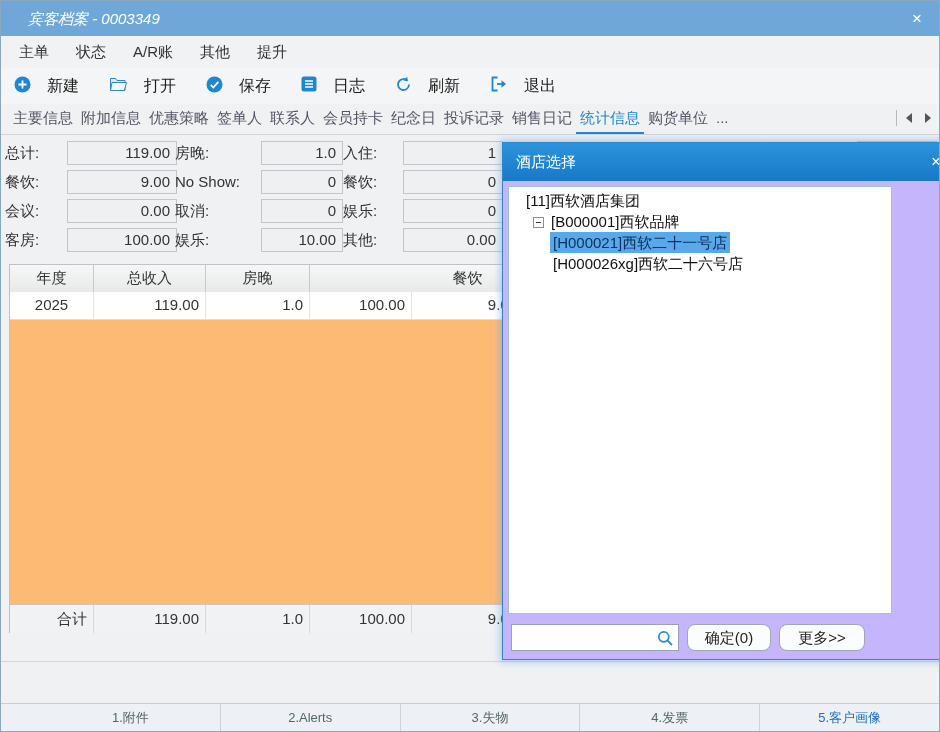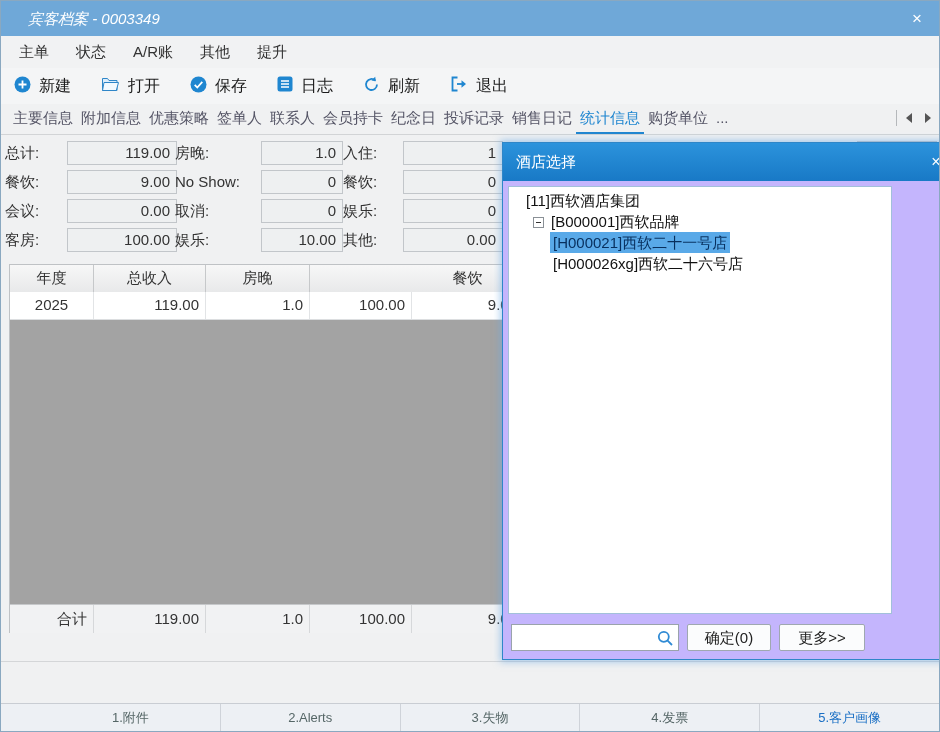--- a/index.html
+++ b/index.html
@@ -11,21 +11,21 @@
   .win-title{position:absolute;left:27px;top:0;line-height:35px;font-size:15px;color:#fff;font-style:italic;}
   .win-close{position:absolute;right:8px;top:4px;width:28px;height:28px;text-align:center;line-height:28px;color:#fff;font-size:17px;cursor:default;}
 
   
   .menubar{position:absolute;left:0;top:35px;right:0;height:32px;background:#f1f2f3;
     border-bottom:1px solid #e2e4e6;display:flex;align-items:center;padding-left:18px;gap:27px;font-size:15px;color:#333;}
 
   
   .toolbar{position:absolute;left:0;top:67px;right:0;height:36px;background:#f4f5f6;
     border-bottom:1px solid #d8dadc;display:flex;align-items:center;padding-left:13px;gap:30px;}
-  .toolbtn{display:flex;align-items:center;gap:8px;font-size:16px;color:#1b1b1b;}
+  .toolbtn{display:flex;align-items:center;gap:16px;font-size:16px;color:#1b1b1b;}
 
   
   .tabstrip{position:absolute;left:0;top:103px;right:0;height:30px;background:#f0f1f2;
     border-bottom:1px solid #d2d4d6;display:flex;padding-left:8px;font-size:15px;}
   .tab{padding:0 4px;line-height:27px;height:28px;color:#556;border-bottom:2px solid transparent;white-space:nowrap;}
   .tab.active{color:#1f86d0;border-bottom-color:#1f86d0;}
   .tabnav{position:absolute;right:4px;top:108px;display:flex;gap:5px;align-items:center;z-index:5;}
   .navdiv{width:1px;height:16px;background:#b5b8bb;}
   .navbtn{width:14px;height:18px;display:flex;align-items:center;justify-content:center;}
   .tri-left{width:0;height:0;border-top:5px solid transparent;border-bottom:5px solid transparent;border-right:6px solid #555;}
@@ -35,21 +35,21 @@
   .srow{position:absolute;left:0;width:940px;height:24px;}
   .slbl{position:absolute;top:0;font-size:15px;color:#333;line-height:24px;text-align:left;}
   .sfld{position:absolute;top:0;height:24px;background:#eef0f1;border:1px solid #c2c6ca;box-sizing:border-box;
     font-size:15px;color:#333;text-align:right;line-height:22px;padding:0 6px;}
   .l1{left:4px;width:58px}.f1{left:66px;width:110px}
   .l2{left:174px;width:82px}.f2{left:260px;width:82px}
   .l3{left:342px;width:56px}.f3{left:402px;width:100px}
   .ffrag{left:856px;width:80px}
 
   
-  .ytable{position:absolute;left:8px;top:263px;width:824px;height:369px;background:#a3a3a3;
+  .ytable{position:absolute;left:8px;top:263px;width:824px;height:369px;background:#fdba74;
     border:1px solid #bfc2c5;box-sizing:border-box;}
   .thead{position:absolute;left:0;top:0;right:0;height:27px;background:linear-gradient(#f7f7f7,#e8e9ea);border-bottom:1px solid #c6c8ca;}
   .trow{position:absolute;left:0;top:27px;right:0;height:27px;background:#fff;border-bottom:1px solid #dcdee0;}
   .tfoot{position:absolute;left:0;top:339px;right:0;height:28px;background:#f1f2f3;border-top:1px solid #c6c8ca;}
   .th,.td{position:absolute;top:0;bottom:0;font-size:15px;color:#333;line-height:26px;box-sizing:border-box;}
   .th{text-align:center;border-right:1px solid #c6c8ca;}
   .td{border-right:1px solid #e2e4e6;}
   .tfoot .td{border-right:1px solid #d6d8da;line-height:27px;}
   .num{text-align:right;padding-right:6px;}
   .center{text-align:center;}
@@ -77,21 +77,21 @@
   .ti{line-height:21px;white-space:nowrap;margin-left:8px;}
   .ti0{padding-left:6px}.ti1{padding-left:16px}.ti2{padding-left:33px}
   .expander{display:inline-block;width:11px;height:11px;border:1px solid #8a9096;background:#fff;position:relative;
     margin:0 4px 2px 0;vertical-align:middle;box-sizing:border-box;}
   .expander::after{content:"";position:absolute;left:2px;right:2px;top:4px;border-top:1px solid #333;}
   .ti .tx{display:inline-block;padding:0 3px;}
   .ti.selected .tx{background:#59a9e8;color:#08305e;}
   .dsearch{position:absolute;left:8px;top:481px;width:168px;height:27px;background:#fff;border:1px solid #9aa3ab;box-sizing:border-box;}
   .dsearch input{width:136px;height:23px;border:0;outline:none;font-size:15px;font-family:inherit;padding-left:6px;background:transparent;}
   .dmag{position:absolute;right:5px;top:5px;}
-  .dlgbtn{position:absolute;height:27px;background:#fbfcfd;border:1px solid #9fa8b0;border-radius:2px;
+  .dlgbtn{position:absolute;height:27px;background:#fbfcfd;border:1px solid #9fa8b0;border-radius:8px;
     font-size:15px;color:#222;text-align:center;line-height:25px;box-sizing:border-box;}
   .dok{left:184px;top:481px;width:84px;}
   .dmore{left:276px;top:481px;width:86px;}
 </style>
 </head>
 <body>
 
 <div class="window">
 
   <div class="titlebar">

